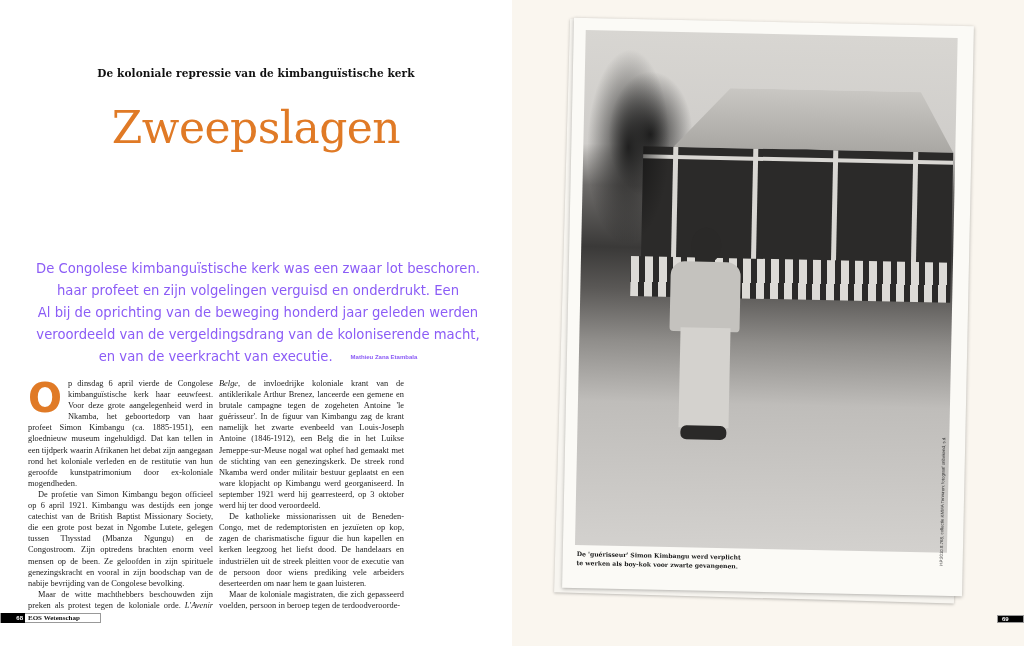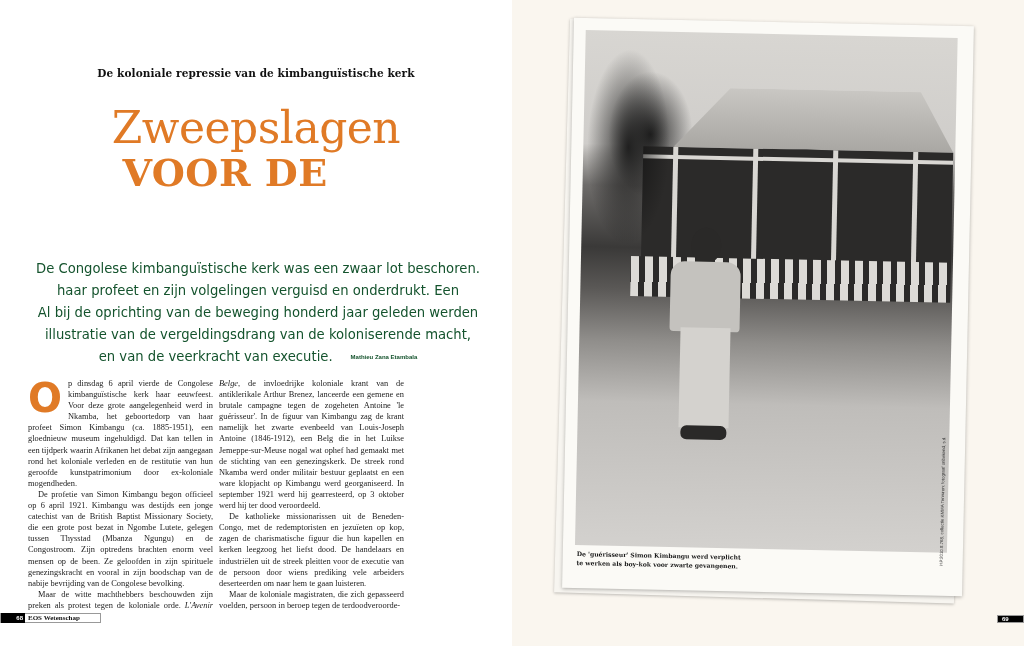--- a/index.html
+++ b/index.html
@@ -28,21 +28,21 @@
     }
     .title-bold {
       position: absolute; left: 0; width: 450px; top: 152px;
       text-align: center; font-family: "DejaVu Serif", serif; font-weight: bold;
       font-size: 38px; line-height: 42px; color: #e07a26; letter-spacing: 0.5px;
     }
 
     .lead {
       position: absolute; left: 20px; width: 476px; top: 258px;
       text-align: center; font-family: "DejaVu Sans", sans-serif;
-      font-size: 13.2px; line-height: 22px; color: #14532d;
+      font-size: 13.2px; line-height: 22px; color: #8b5cf6;
     }
     .lead .byline {
       font-family: "Liberation Sans", sans-serif; font-weight: bold;
       font-size: 6px; margin-left: 18px; vertical-align: middle;
     }
 
     .body-col {
       position: absolute; top: 378px; width: 185px;
       font-family: "Liberation Serif", serif; font-size: 8.4px; line-height: 11.1px;
       color: #222; text-align: justify; hyphens: manual;
@@ -134,28 +134,27 @@
       font-family: "Liberation Sans", sans-serif; font-size: 4.4px; color: #333; white-space: nowrap;
     }
   </style>
 </head>
 <body>
 
 <div class="page-left">
   <div class="kicker">De koloniale repressie van de kimbanguïstische kerk</div>
   <div class="title-light">Zweepslagen</div>
   <div class="title-bold">
-    <div>VOOR DE</div>
   </div>
 
   <div class="lead">
     <div>De Congolese kimbanguïstische kerk was een zwaar lot beschoren.</div>
     <div>haar profeet en zijn volgelingen verguisd en onderdrukt. Een</div>
     <div>Al bij de oprichting van de beweging honderd jaar geleden werden</div>
-    <div>illustratie van de vergeldingsdrang van de koloniserende macht,</div>
+    <div>veroordeeld van de vergeldingsdrang van de koloniserende macht,</div>
     <div><span>en van de veerkracht van executie.</span><span class="byline">Mathieu Zana Etambala</span></div>
   </div>
 
   <div class="body-col col1">
     <p><span class="dropcap">O</span><span>p dinsdag 6 april vierde de Congolese kimbanguïstische kerk haar eeuwfeest. Voor deze grote aangelegenheid werd in Nkamba, het geboortedorp van haar profeet Simon Kimbangu (ca. 1885-1951), een gloednieuw museum ingehuldigd. Dat kan tellen in een tijdperk waarin Afrikanen het debat zijn aangegaan rond het koloniale verleden en de restitutie van hun geroofde kunstpatrimonium door ex-koloniale mogendheden.</span></p>
     <p class="ind">De profetie van Simon Kimbangu begon officieel op 6 april 1921. Kimbangu was destijds een jonge catechist van de British Baptist Missionary Society, die een grote post bezat in Ngombe Lutete, gelegen tussen Thysstad (Mbanza Ngungu) en de Congostroom. Zijn optredens brachten enorm veel mensen op de been. Ze geloofden in zijn spirituele genezingskracht en vooral in zijn boodschap van de nabije bevrijding van de Congolese bevolking.</p>
     <p class="ind"><span>Maar de witte machthebbers beschouwden zijn preken als protest tegen de koloniale orde. </span><em>L'Avenir Colonial</em></p>
   </div>
 
   <div class="body-col col2">

